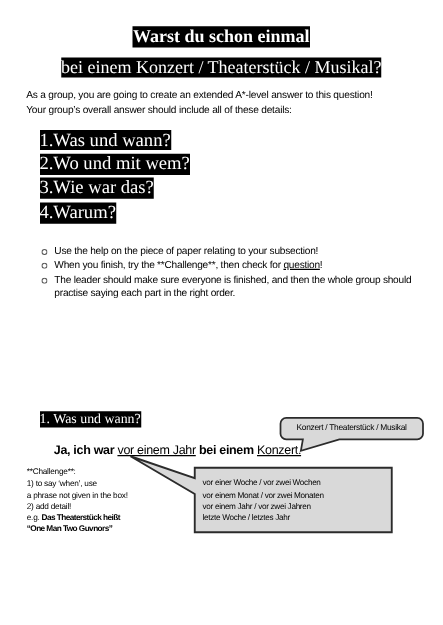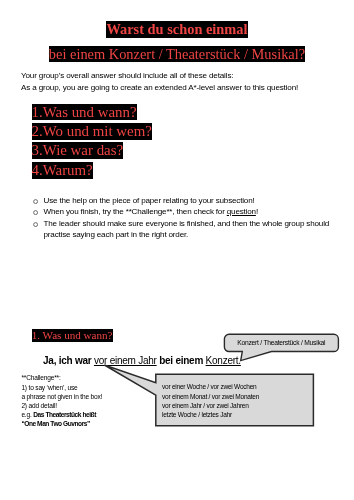--- a/index.html
+++ b/index.html
@@ -1,20 +1,20 @@
 <!DOCTYPE html>
 <html><head>
 <meta charset="utf-8">
 <style>
   html,body{margin:0;padding:0;}
   body{width:354px;height:500px;background:#fff;font-family:"Liberation Sans",sans-serif;
        overflow:hidden;position:relative;-webkit-font-smoothing:antialiased;}
   .page{position:relative;width:354px;height:500px;background:#fff;}
   .serif{font-family:"Liberation Serif",serif;}
-  .hl{background:#000;color:#ef4444;padding:0.45px 0;}
+  .hl{background:#000;color:#ffffff;padding:0.45px 0;}
   .t1{position:absolute;left:0;top:21.2px;width:354px;font-size:14.4px;line-height:16.6px;text-align:center;font-weight:bold;}
   .t2{position:absolute;left:0;top:46.0px;width:354px;font-size:14.4px;line-height:16.6px;text-align:center;font-weight:normal;}
   .intro{position:absolute;left:21px;top:69.8px;width:330px;font-size:8.1px;line-height:12.0px;letter-spacing:-0.162px;color:#000;}
   .numlist{position:absolute;left:31.5px;top:103px;font-size:14.9px;line-height:19.4px;}
   .numlist .row{white-space:nowrap;}
   .bullets{position:absolute;left:32.3px;top:194.6px;width:300px;font-size:8.1px;line-height:11.5px;letter-spacing:-0.185px;}
   .bul{position:relative;padding-left:11.2px;}
   .bul .mk{position:absolute;left:0.4px;top:4.1px;width:5.2px;height:5.2px;font-size:0;line-height:0;}
   .bul .mk svg{display:block;}
 
@@ -27,22 +27,22 @@
   .cal1-text{position:absolute;left:224px;top:338.8px;width:114.5px;text-align:center;font-size:6.7px;line-height:8px;letter-spacing:-0.228px;}
   .cal2-text{position:absolute;left:162px;top:382.3px;font-size:6.55px;line-height:9.2px;letter-spacing:-0.25px;}
 </style>
 </head>
 <body>
 
 <div class="page">
   <div class="t1 serif"><span class="hl">Warst du schon einmal</span></div>
   <div class="t2 serif"><span class="hl">bei einem Konzert / Theaterstück / Musikal?</span></div>
   <div class="intro">
+    <div>As a group, you are going to create an extended A*-level answer to this question!</div>
     <div>Your group’s overall answer should include all of these details:</div>
-    <div>As a group, you are going to create an extended A*-level answer to this question!</div>
   </div>
   <div class="bullets">
       <div class="bul"><span class="mk">
           <svg width="5.2" height="5.2" viewBox="0 0 10 10">
             <circle cx="5" cy="5" r="3.8" fill="none" stroke="#5a5a5a" stroke-width="1.7"></circle>
           </svg>
         </span><span><span>Use the help on the piece of paper relating to your subsection!</span></span></div>
       <div class="bul"><span class="mk">
           <svg width="5.2" height="5.2" viewBox="0 0 10 10">
             <circle cx="5" cy="5" r="3.8" fill="none" stroke="#5a5a5a" stroke-width="1.7"></circle>

